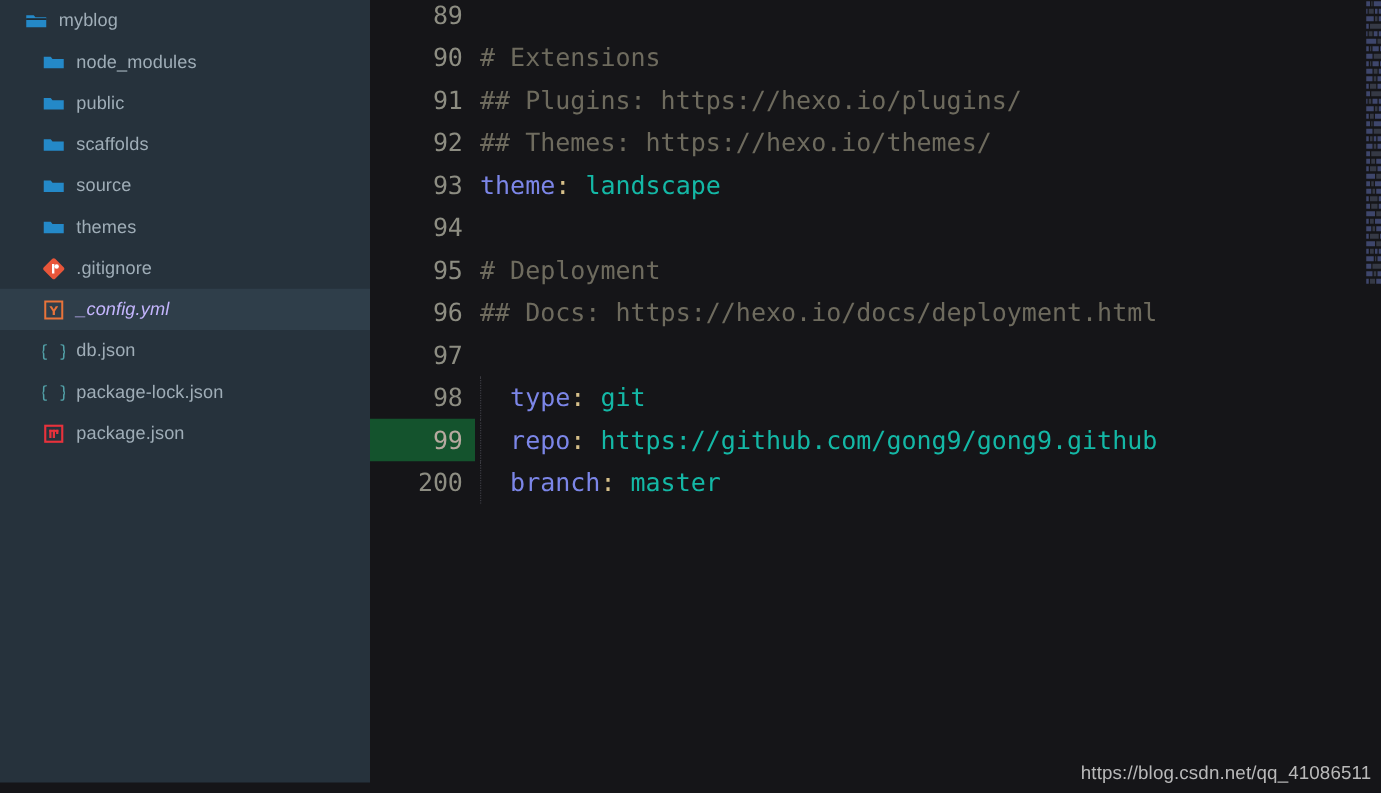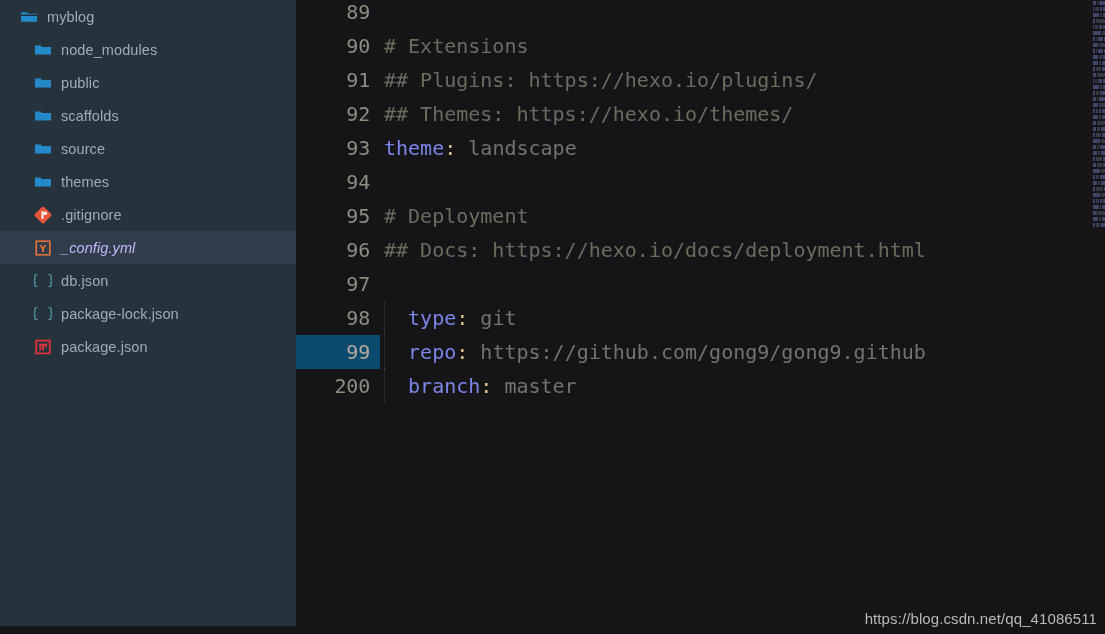--- a/index.html
+++ b/index.html
@@ -89,41 +89,41 @@
     width: 84px;
     flex: 0 0 84px;
     text-align: right;
     padding-right: 10px;
     box-sizing: border-box;
     color: #8d8d82;
     font-size: 20px;
     letter-spacing: -0.2px;
   }
   .code-line.current .gutter {
-    background: #0c4a6e;
+    background: #14532d;
     color: #b6a99f;
   }
   .content {
     position: relative;
     padding-left: 4px;
     flex: 1 1 auto;
     overflow: hidden;
   }
   .indent-guide {
     position: absolute;
     left: 4px;
     top: 0;
     bottom: 0;
     width: 1px;
     border-left: 1px dotted #3a3a40;
   }
   .tok-comment { color: #6e6b5e; }
   .tok-key     { color: #7c86e8; }
   .tok-colon   { color: #d7c08a; }
-  .tok-value   { color: #737373; }
+  .tok-value   { color: #14b8a6; }
 
   
   #minimap {
     position: absolute;
     right: 0;
     top: 0;
     width: 13px;
     height: 634px;
     background: #151518;
     overflow: hidden;

